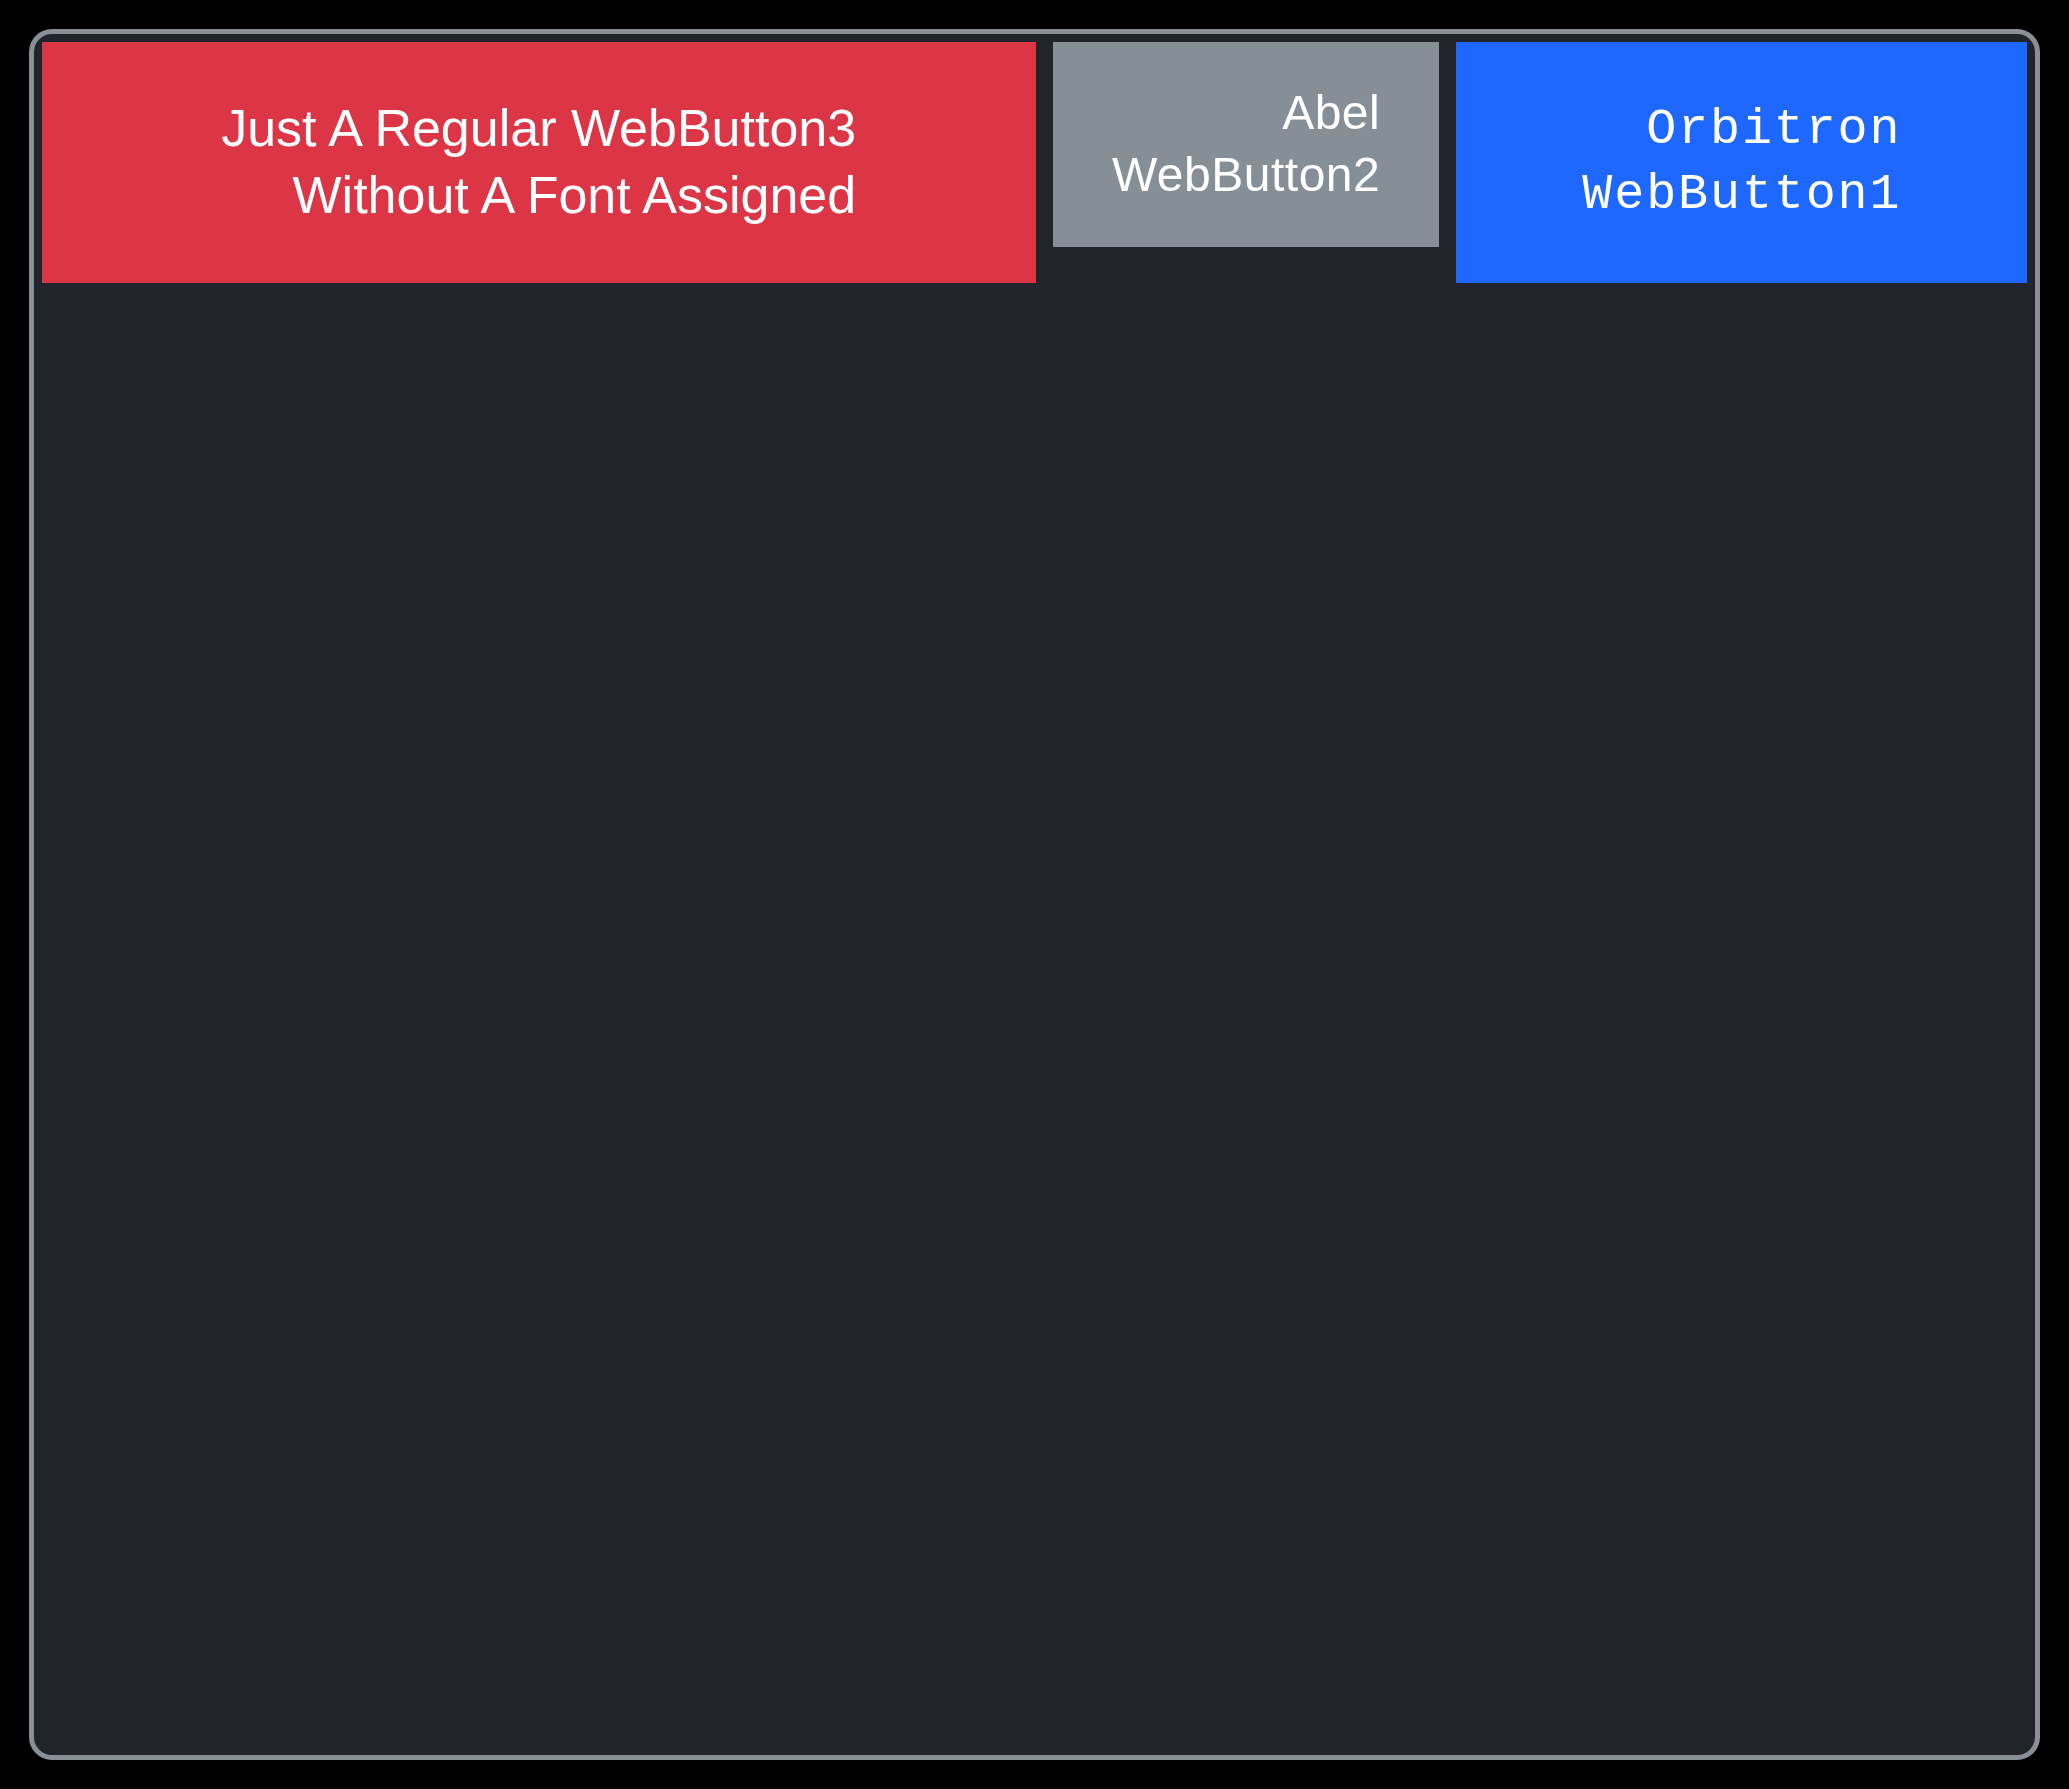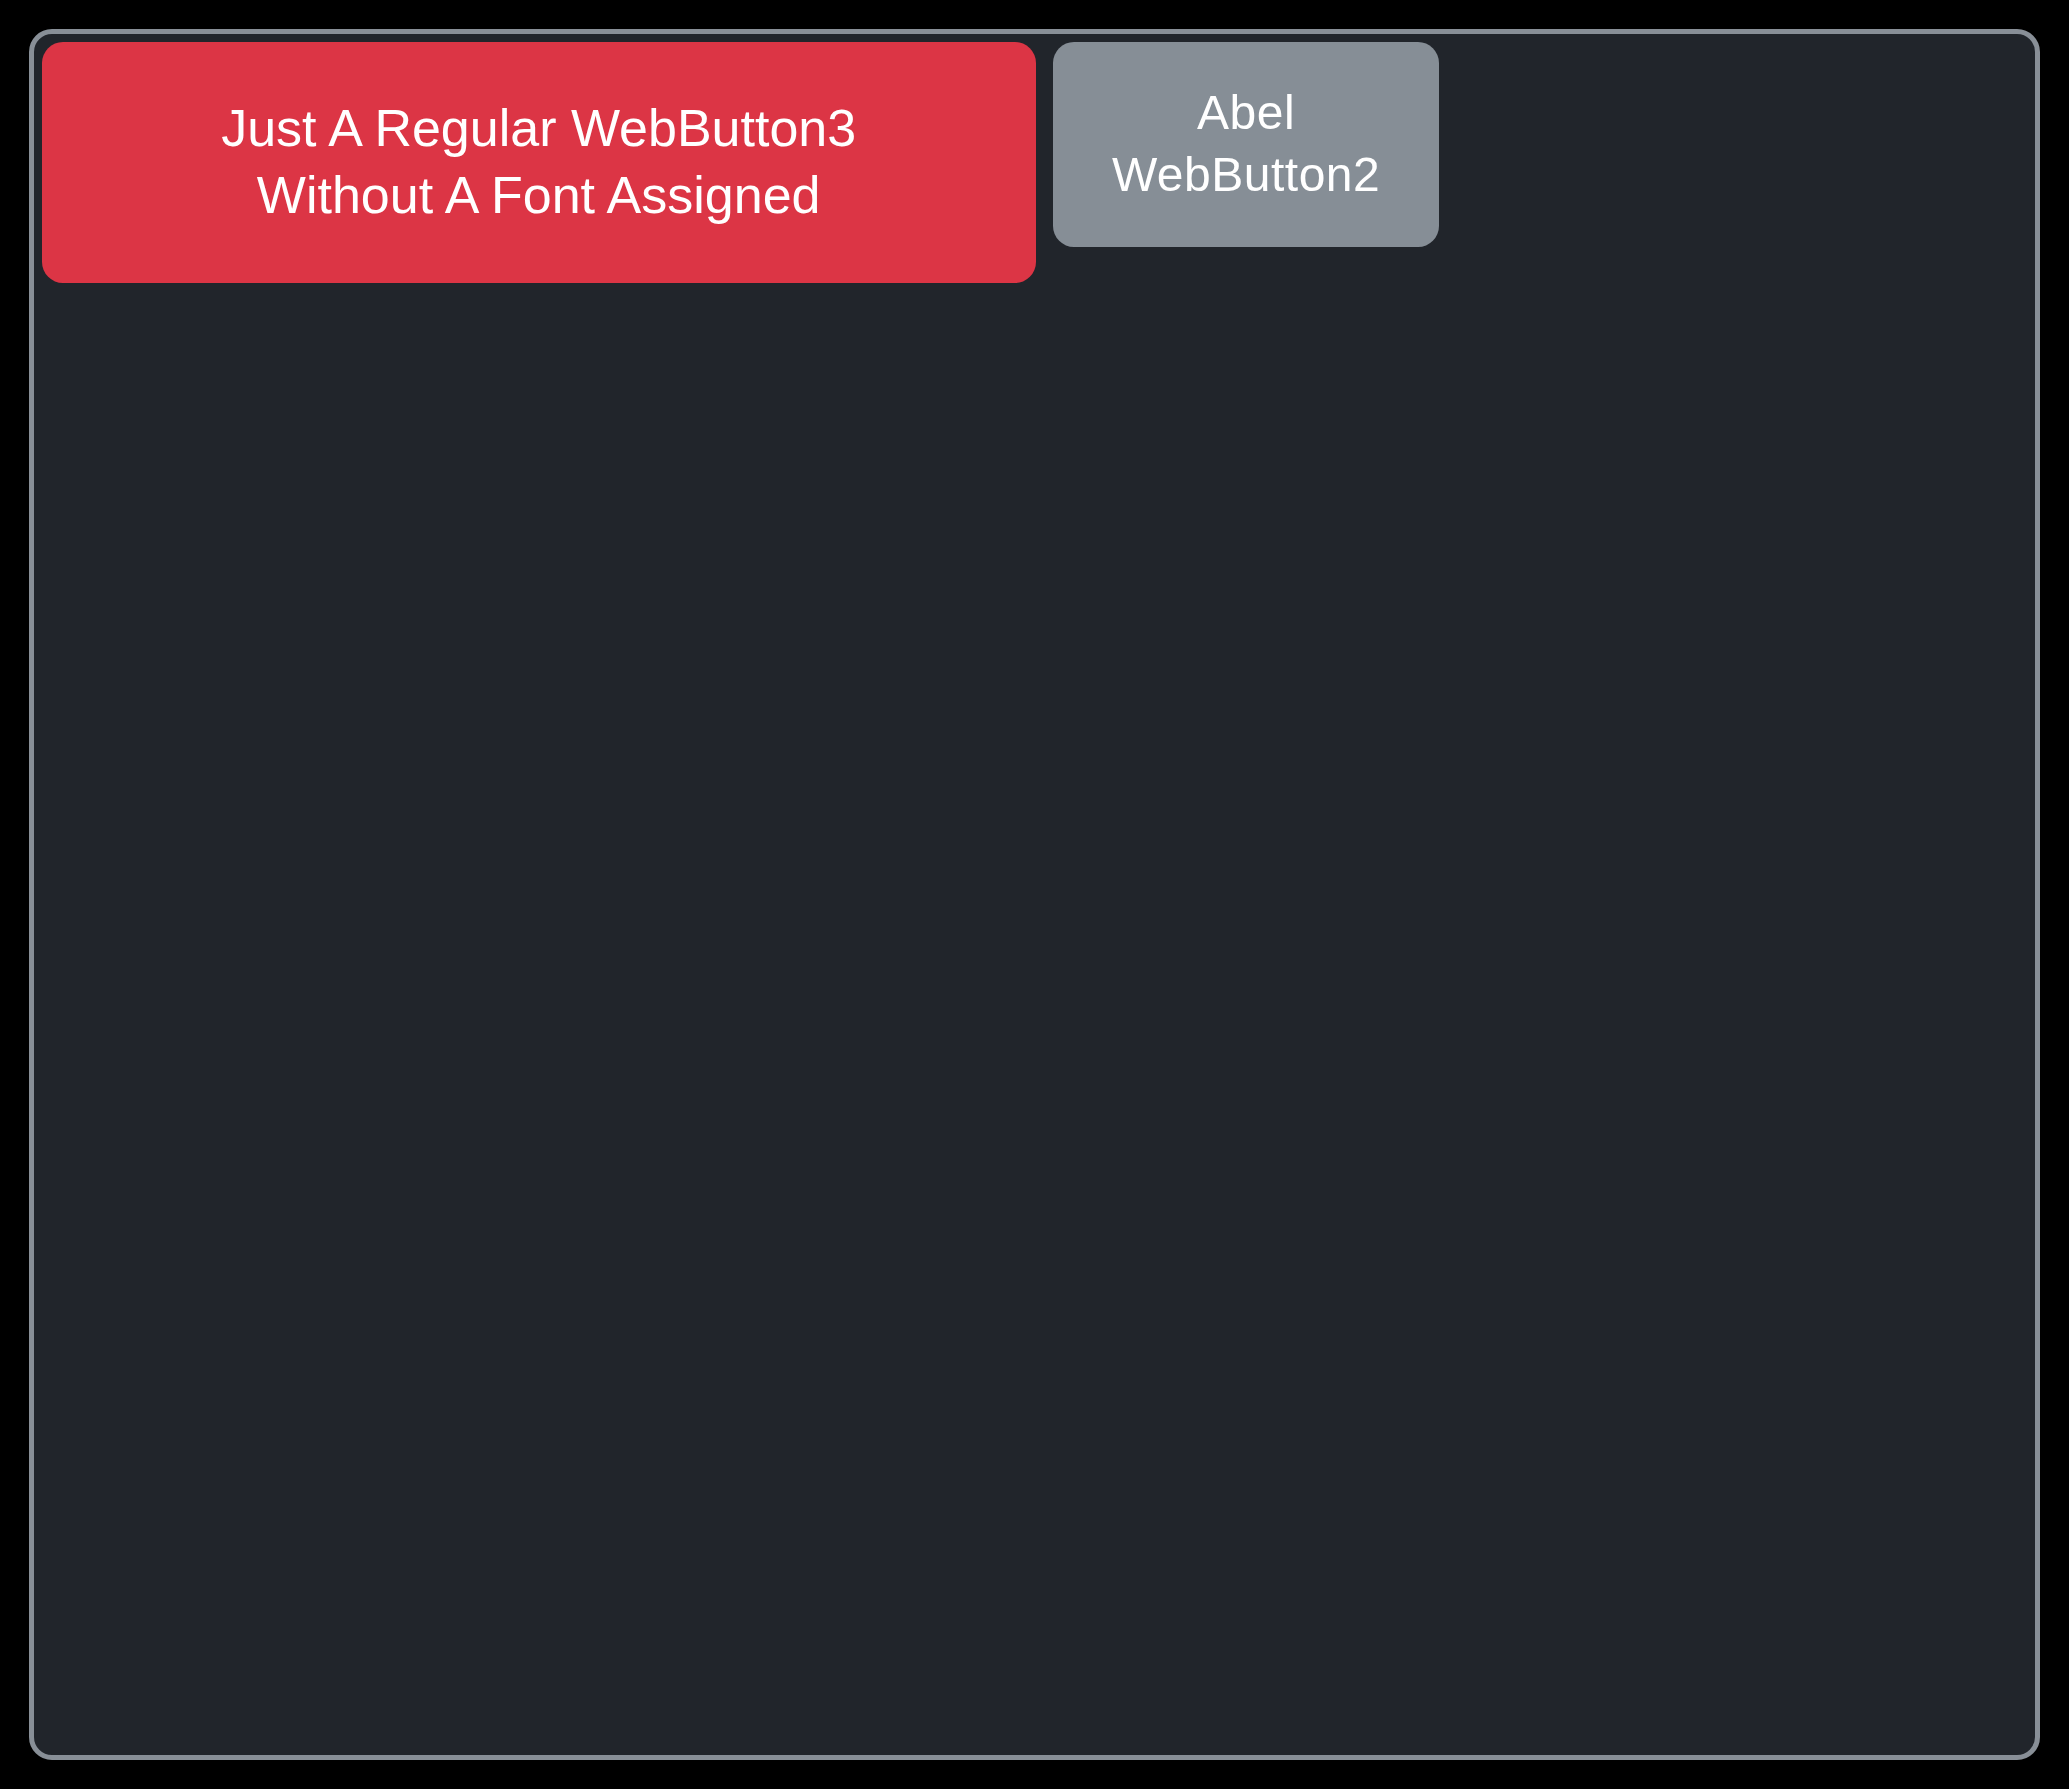--- a/index.html
+++ b/index.html
@@ -23,23 +23,23 @@
       padding: 7.7px;
       display: flex;
       flex-direction: row;
       align-items: flex-start;
       gap: 17.4px;
     }
     .btn {
       display: flex;
       align-items: center;
       justify-content: center;
-      text-align: center;
+      text-align: right;
       border: none;
-      border-radius: 21px;
+      border-radius: 0;
       color: #ffffff;
       cursor: pointer;
       padding: 19.3px 27px;
       white-space: pre-line;
       line-height: 1.3;
     }
     .btn-red {
       background: #dc3545;
       font-size: 52px;
       font-weight: 500;
@@ -68,14 +68,16 @@
     }
   </style>
 </head>
 <body>
 
 <div class="panel">
   <button class="btn btn-red">Just A Regular WebButton3
 Without A Font Assigned</button>
   <button class="btn btn-gray">Abel
 WebButton2</button>
+  <button class="btn btn-blue">Orbitron
+WebButton1</button>
 </div>
 
 
 </body></html>

